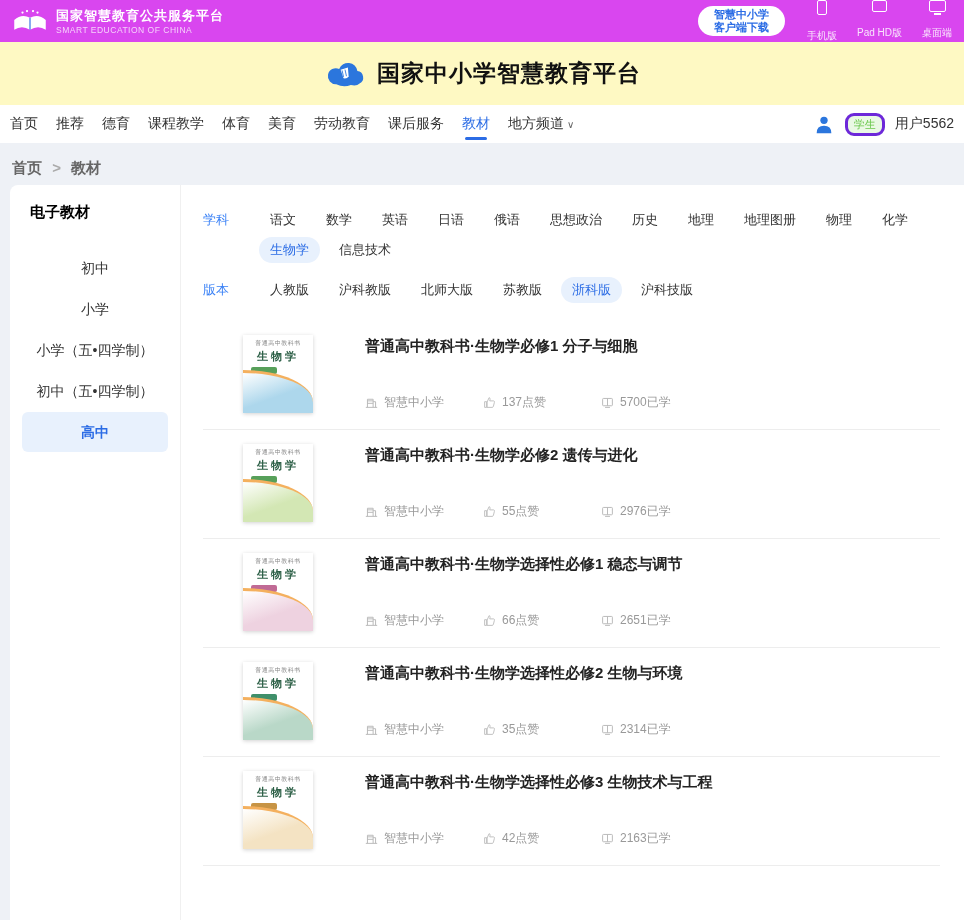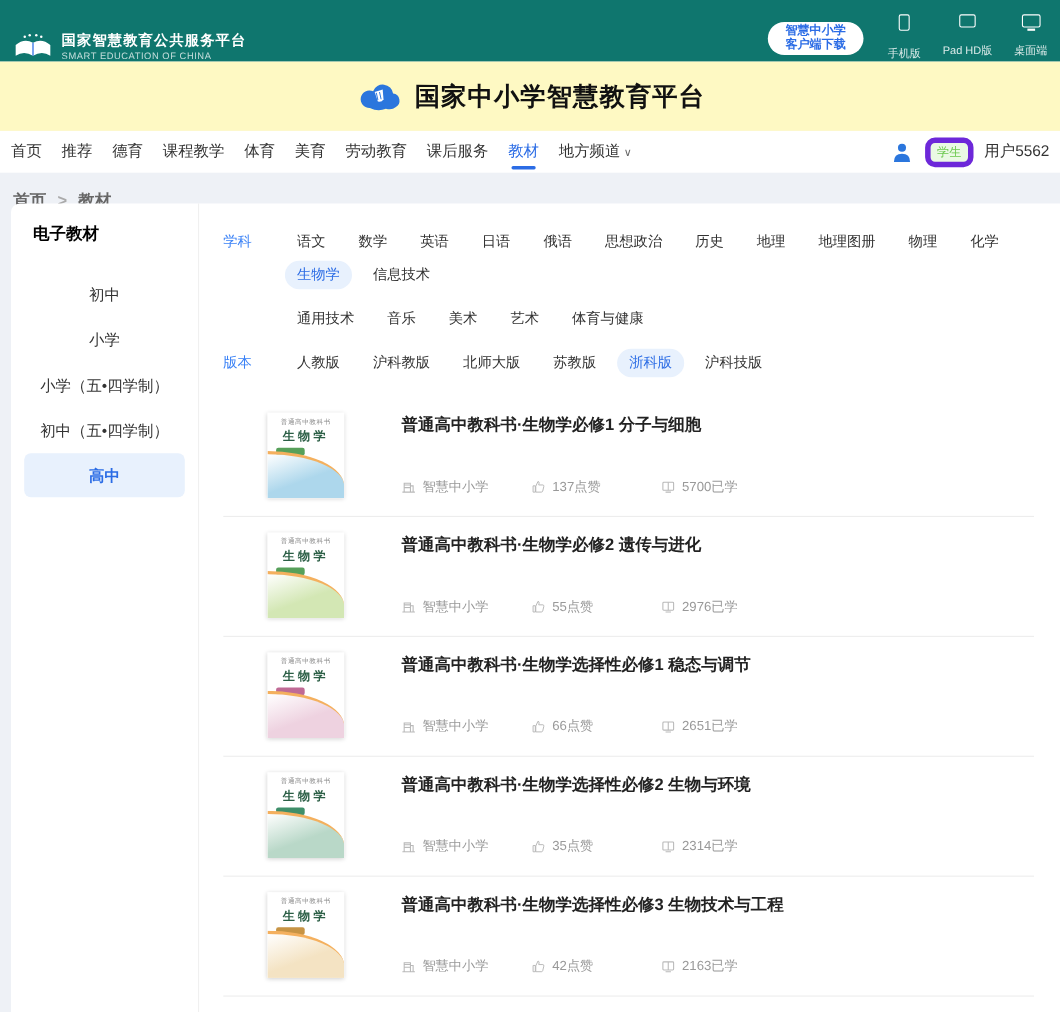--- a/index.html
+++ b/index.html
@@ -1,20 +1,20 @@
 <!DOCTYPE html>
 <html><head>
 <meta charset="utf-8">
 <style>
   * { margin:0; padding:0; box-sizing:border-box; }
   html,body { width:964px; height:920px; overflow:hidden; }
   body { font-family:"Liberation Sans","DejaVu Sans",sans-serif; background:#eef1f6; color:#333; position:relative; }
 
   
-  .topbar { height:56px; background:#0f766e; display:flex; align-items:flex-end; padding:0 12px; }
+  .topbar { height:42px; background:#d946ef; display:flex; align-items:center; padding:0 12px; }
   .topbar-brand { display:flex; align-items:center; gap:8px; }
   .brand-text .cn { color:#fff; font-size:13px; font-weight:bold; letter-spacing:1px; }
   .brand-text .en { color:rgba(255,255,255,.75); font-size:8.5px; letter-spacing:.5px; }
   .topbar-right { margin-left:auto; display:flex; align-items:center; gap:22px; }
   .dl-pill { background:#fff; border:none; border-radius:16px; padding:2px 16px; text-align:center; cursor:pointer; }
   .dl-pill div { color:#2b6ce5; font-size:11px; font-weight:bold; line-height:13px; }
   .device { display:flex; flex-direction:column; align-items:center; gap:14px; cursor:pointer; }
   .device-label { color:rgba(255,255,255,.85); font-size:10px; white-space:nowrap; }
   .dev-icon { border:1.5px solid #fff; border-radius:2px; position:relative; }
   .dev-icon.phone { width:10px; height:15px; }
@@ -30,21 +30,21 @@
   .navbar { height:38px; background:#fff; display:flex; align-items:center; padding:0 10px; gap:18px; }
   .nav-item { font-size:14px; color:#333; cursor:pointer; position:relative; white-space:nowrap; padding:9px 0; }
   .nav-item.active { color:#2b6ce5; }
   .nav-item.active::after { content:""; position:absolute; left:50%; transform:translateX(-50%); bottom:2px; width:22px; height:3px; border-radius:2px; background:#2b6ce5; }
   .nav-item .caret { display:none; font-size:10px; color:#666; margin-left:3px; }
   .nav-item.has-caret .caret { display:inline; }
   .nav-right { margin-left:auto; display:flex; align-items:center; gap:10px; }
   .searchbox { width:132px; height:28px; background:#f5f6f8; border:1px solid #ececec; border-radius:15px; display:flex; align-items:center; padding:0 10px; }
   .searchbox input { border:none; outline:none; background:transparent; width:96px; font-size:12px; color:#333; }
   .searchbox input::placeholder { color:#bbb; }
-  .user-badge { background:#eaf9e4; color:#6bc84e; border:5px solid #6d28d9; font-size:11px; border-radius:9px; padding:1px 6px; white-space:nowrap; }
+  .user-badge { background:#eaf9e4; color:#6bc84e; border:3px solid #6d28d9; font-size:11px; border-radius:9px; padding:1px 6px; white-space:nowrap; }
   .user-name { font-size:14px; color:#333; white-space:nowrap; }
 
   
   .breadcrumb { padding:16px 0 0 12px; font-size:15px; color:#666;font-weight:bold; }
   .breadcrumb .sep { margin:0 6px; color:#aaa; }
   .breadcrumb .crumb { cursor:pointer; }
 
   
   .card { position:absolute; left:10px; top:185px; width:954px; height:760px; background:#fff; border-radius:8px 0 0 0; display:flex; }
 
@@ -187,30 +187,20 @@
           <span class="f-opt">历史</span>
           <span class="f-opt">地理</span>
           <span class="f-opt">地理图册</span>
           <span class="f-opt">物理</span>
           <span class="f-opt">化学</span>
           <span class="f-opt selected">生物学</span>
           <span class="f-opt">信息技术</span>
         </div>
     </div>
     <div class="filter-row">
-      <div class="filter-label"></div>
-      <div class="filter-opts" id="subject-row2">
-          <span class="f-opt">通用技术</span>
-          <span class="f-opt">音乐</span>
-          <span class="f-opt">美术</span>
-          <span class="f-opt">艺术</span>
-          <span class="f-opt">体育与健康</span>
-        </div>
-    </div>
-    <div class="filter-row">
       <div class="filter-label">版本</div>
       <div class="filter-opts" id="version-row">
           <span class="f-opt">人教版</span>
           <span class="f-opt">沪科教版</span>
           <span class="f-opt">北师大版</span>
           <span class="f-opt">苏教版</span>
           <span class="f-opt selected">浙科版</span>
           <span class="f-opt">沪科技版</span>
         </div>
     </div>

